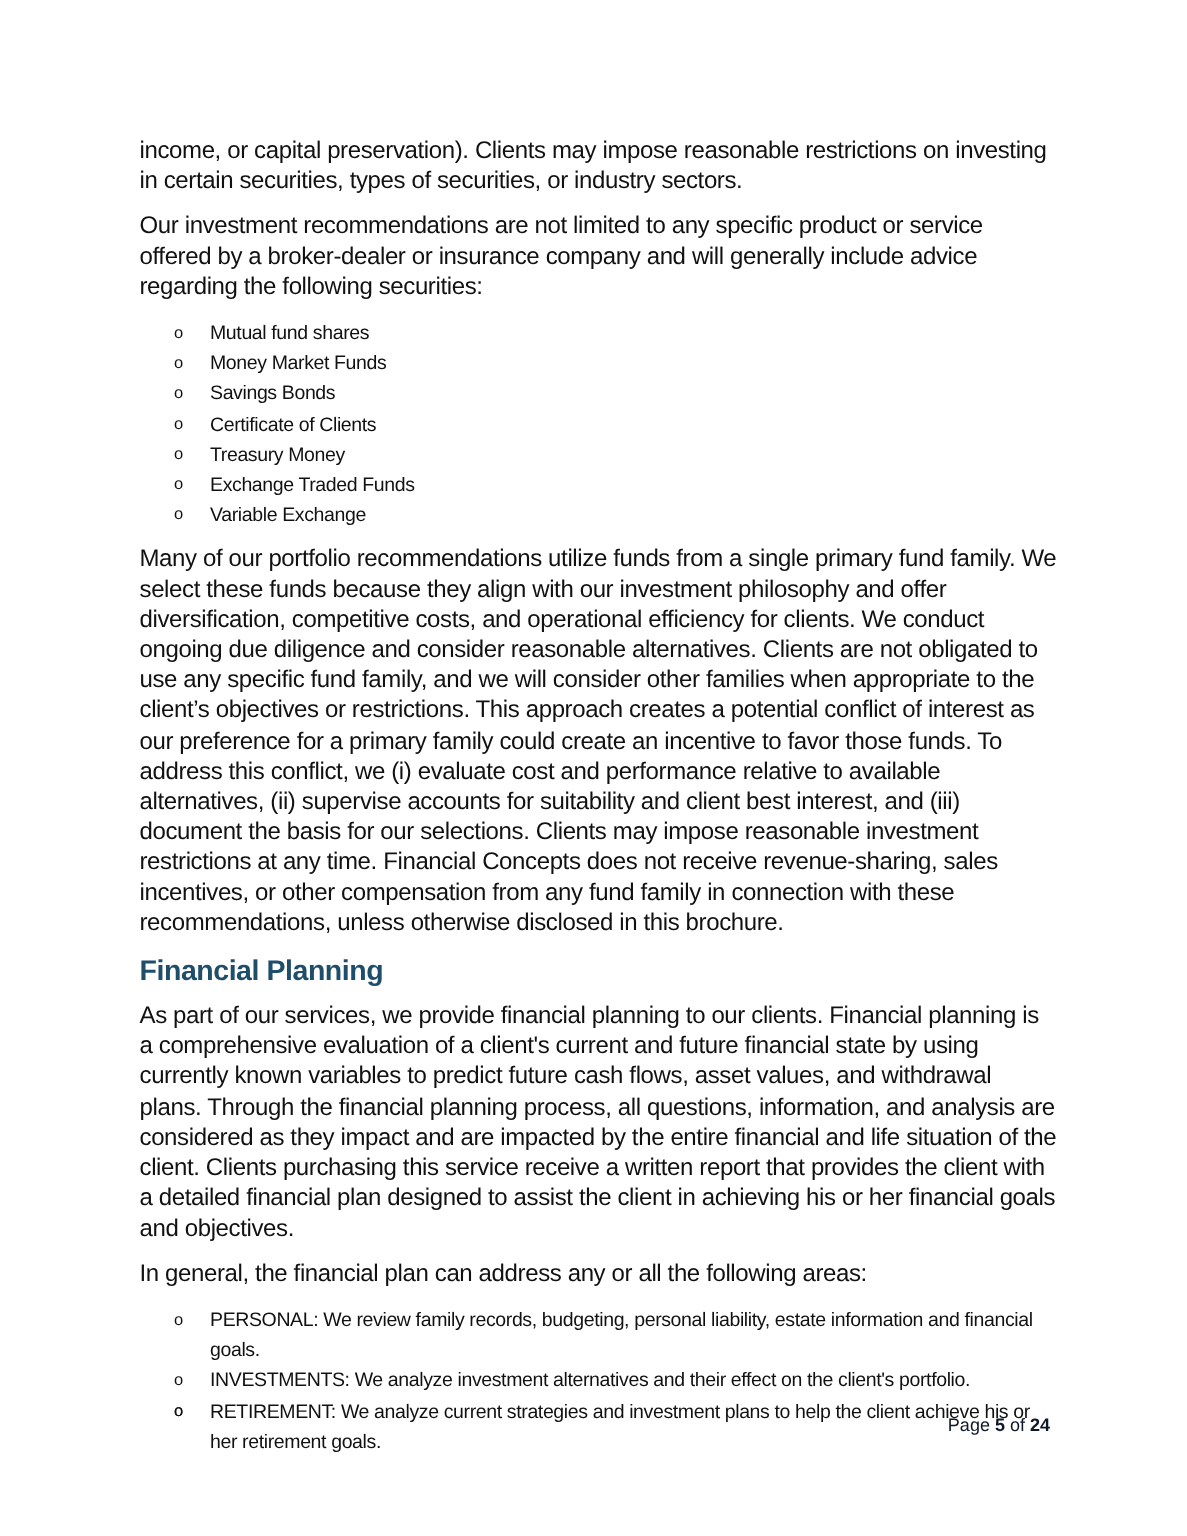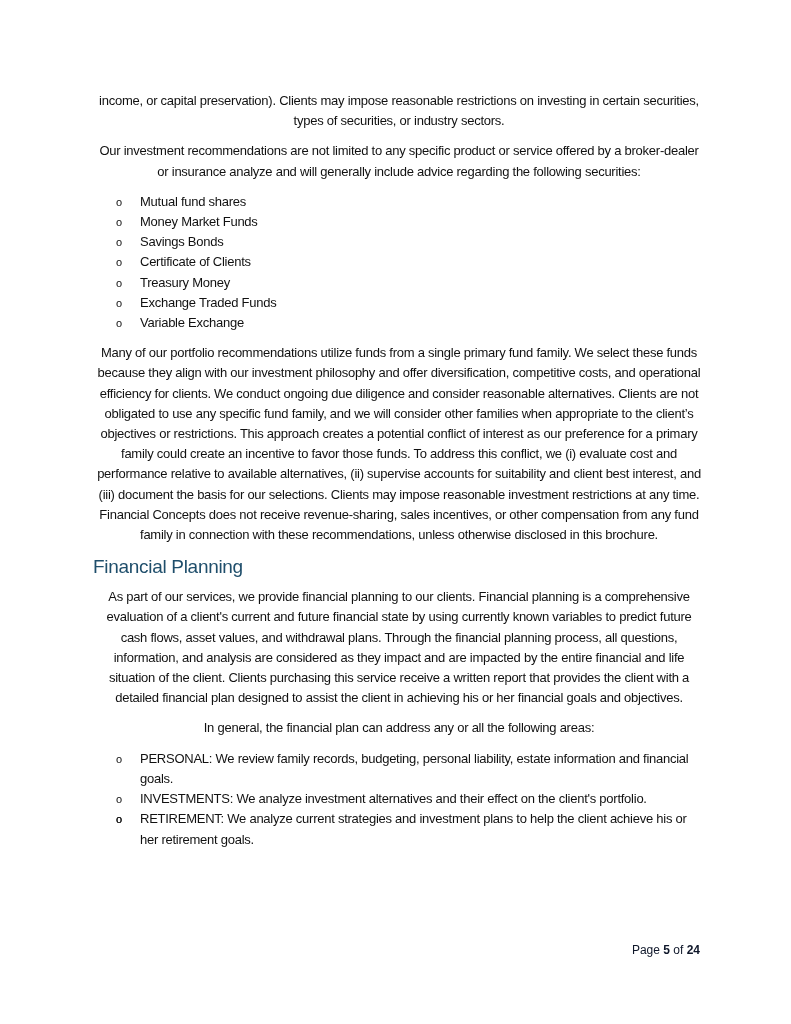--- a/index.html
+++ b/index.html
@@ -1,32 +1,32 @@
 <!DOCTYPE html>
 <html><head>
   <meta charset="utf-8">
   <style>
     html, body { margin: 0; padding: 0; background: #ffffff; }
     body { width: 791px; height: 1024px; position: relative; overflow: hidden;
       font-family: "Liberation Sans", sans-serif; color: #111111; }
     .page { position: absolute; left: 93px; top: 91px; width: 612px; }
-    p.para { font-size: 13px; line-height: 20.2px; margin: 0 0 10px 0; letter-spacing: -0.25px; text-align: center; }
+    p.para { font-size: 16px; line-height: 20.2px; margin: 0 0 10px 0; letter-spacing: -0.25px; }
     ul.bullets { list-style: none; margin: 0 0 10px 0; padding: 0; }
     ul.bullets li { position: relative; padding-left: 47px; font-size: 13px; line-height: 20.2px; letter-spacing: -0.25px; }
     ul.bullets li .bullet { position: absolute; left: 23px; top: 0; font-size: 11px; }
-    h2.heading { font-size: 19px; font-weight: normal; color: #1f4e6b; margin: 8px 0 8px 0; line-height: 24px; letter-spacing: -0.3px; }
+    h2.heading { font-size: 19px; font-weight: bold; color: #1f4e6b; margin: 8px 0 8px 0; line-height: 24px; letter-spacing: -0.3px; }
     .footer { position: absolute; left: 600px; top: 943px; width: 100px; text-align: right; font-size: 12px; color: #0f172a; }
     .footer b { font-weight: bold; }
   </style>
 </head>
 <body>
 
 <div class="page">
   <p class="para">income, or capital preservation). Clients may impose reasonable restrictions on investing in certain securities, types of securities, or industry sectors.</p>
-  <p class="para">Our investment recommendations are not limited to any specific product or service offered by a broker-dealer or insurance analyze and will generally include advice regarding the following securities:</p>
+  <p class="para">Our investment recommendations are not limited to any specific product or service offered by a broker-dealer or insurance company and will generally include advice regarding the following securities:</p>
 
   <ul class="bullets">
     <li><span class="bullet">o</span><span>Mutual fund shares</span></li>
     <li><span class="bullet">o</span><span>Money Market Funds</span></li>
     <li><span class="bullet">o</span><span>Savings Bonds</span></li>
     <li><span class="bullet">o</span><span>Certificate of Clients</span></li>
     <li><span class="bullet">o</span><span>Treasury Money</span></li>
     <li><span class="bullet">o</span><span>Exchange Traded Funds</span></li>
     <li><span class="bullet">o</span><span>Variable Exchange</span></li>
   </ul>

